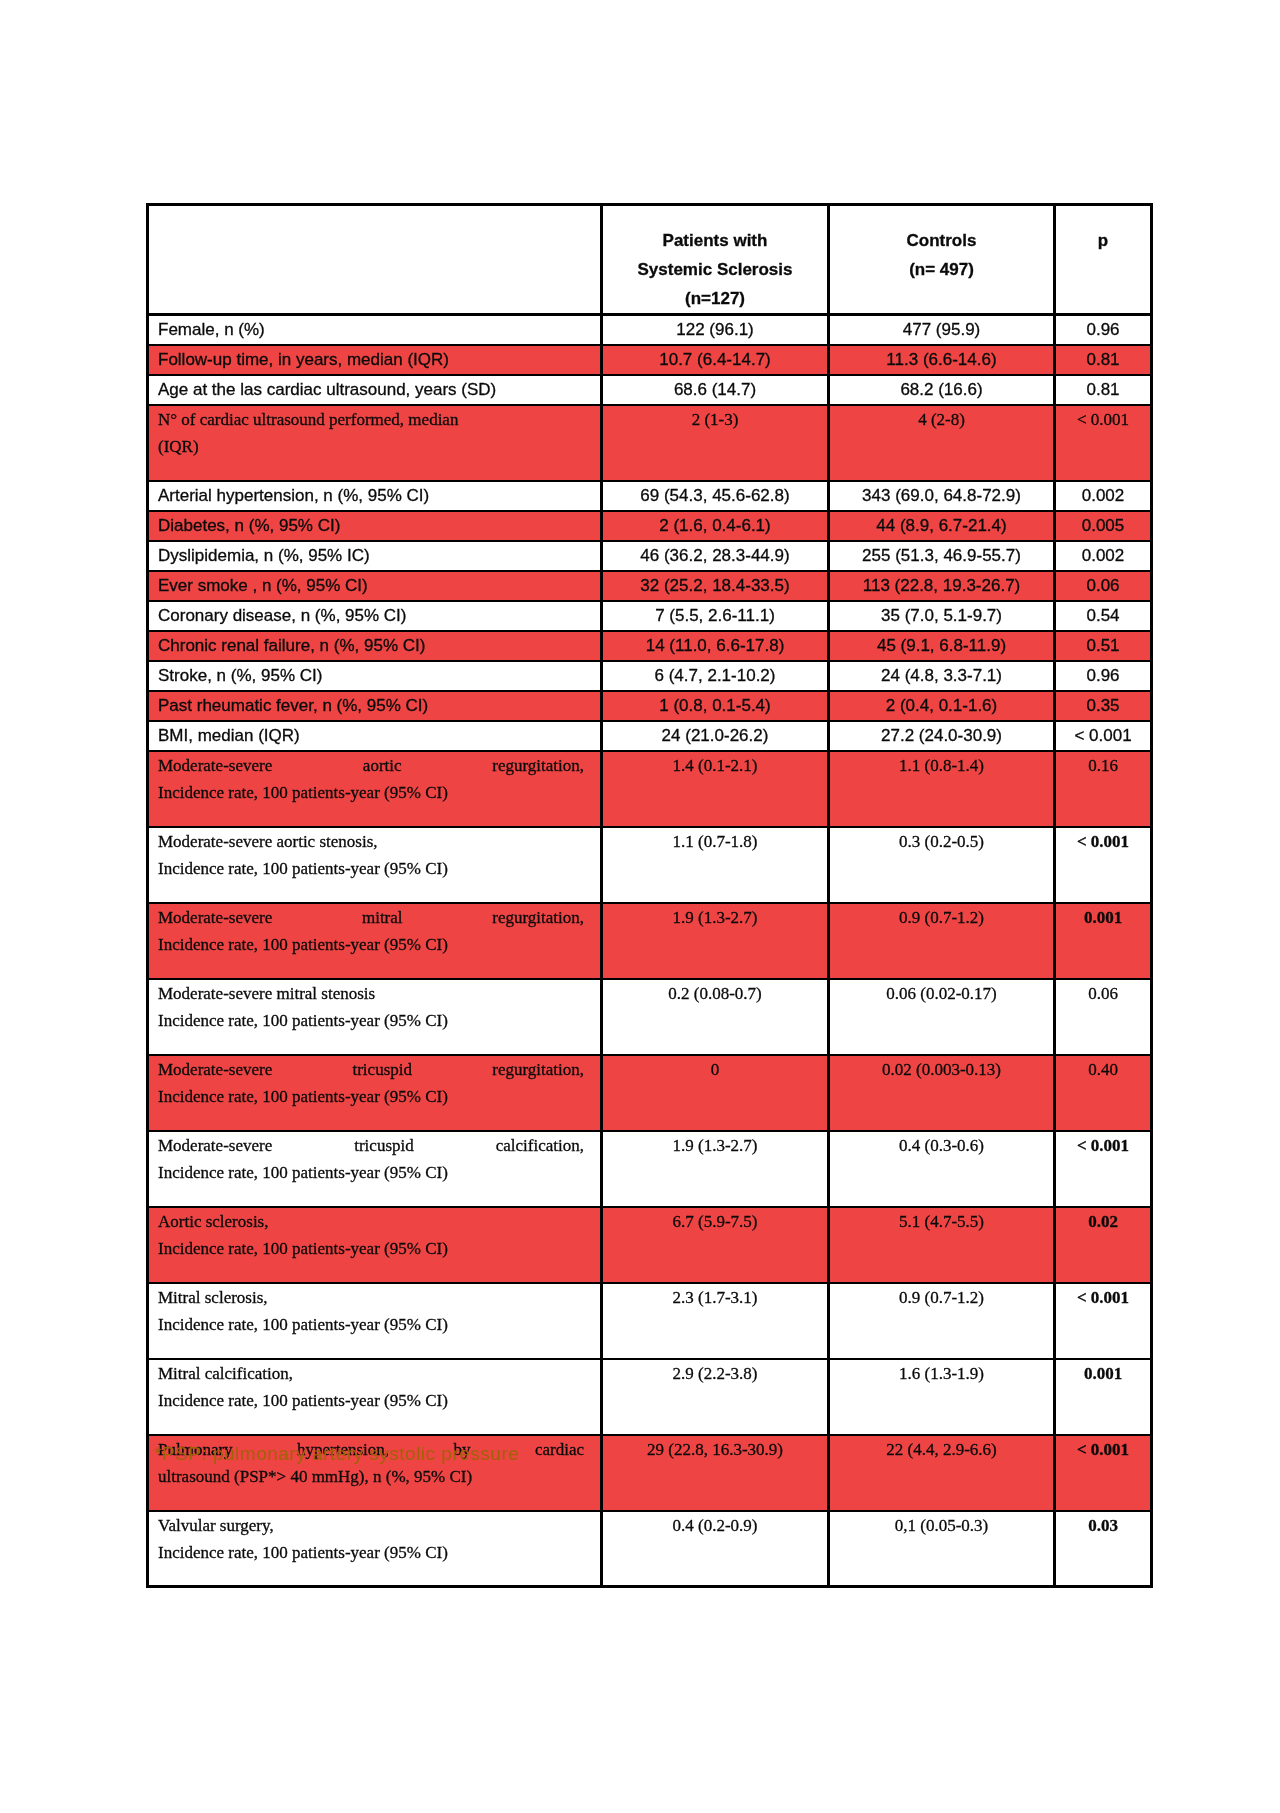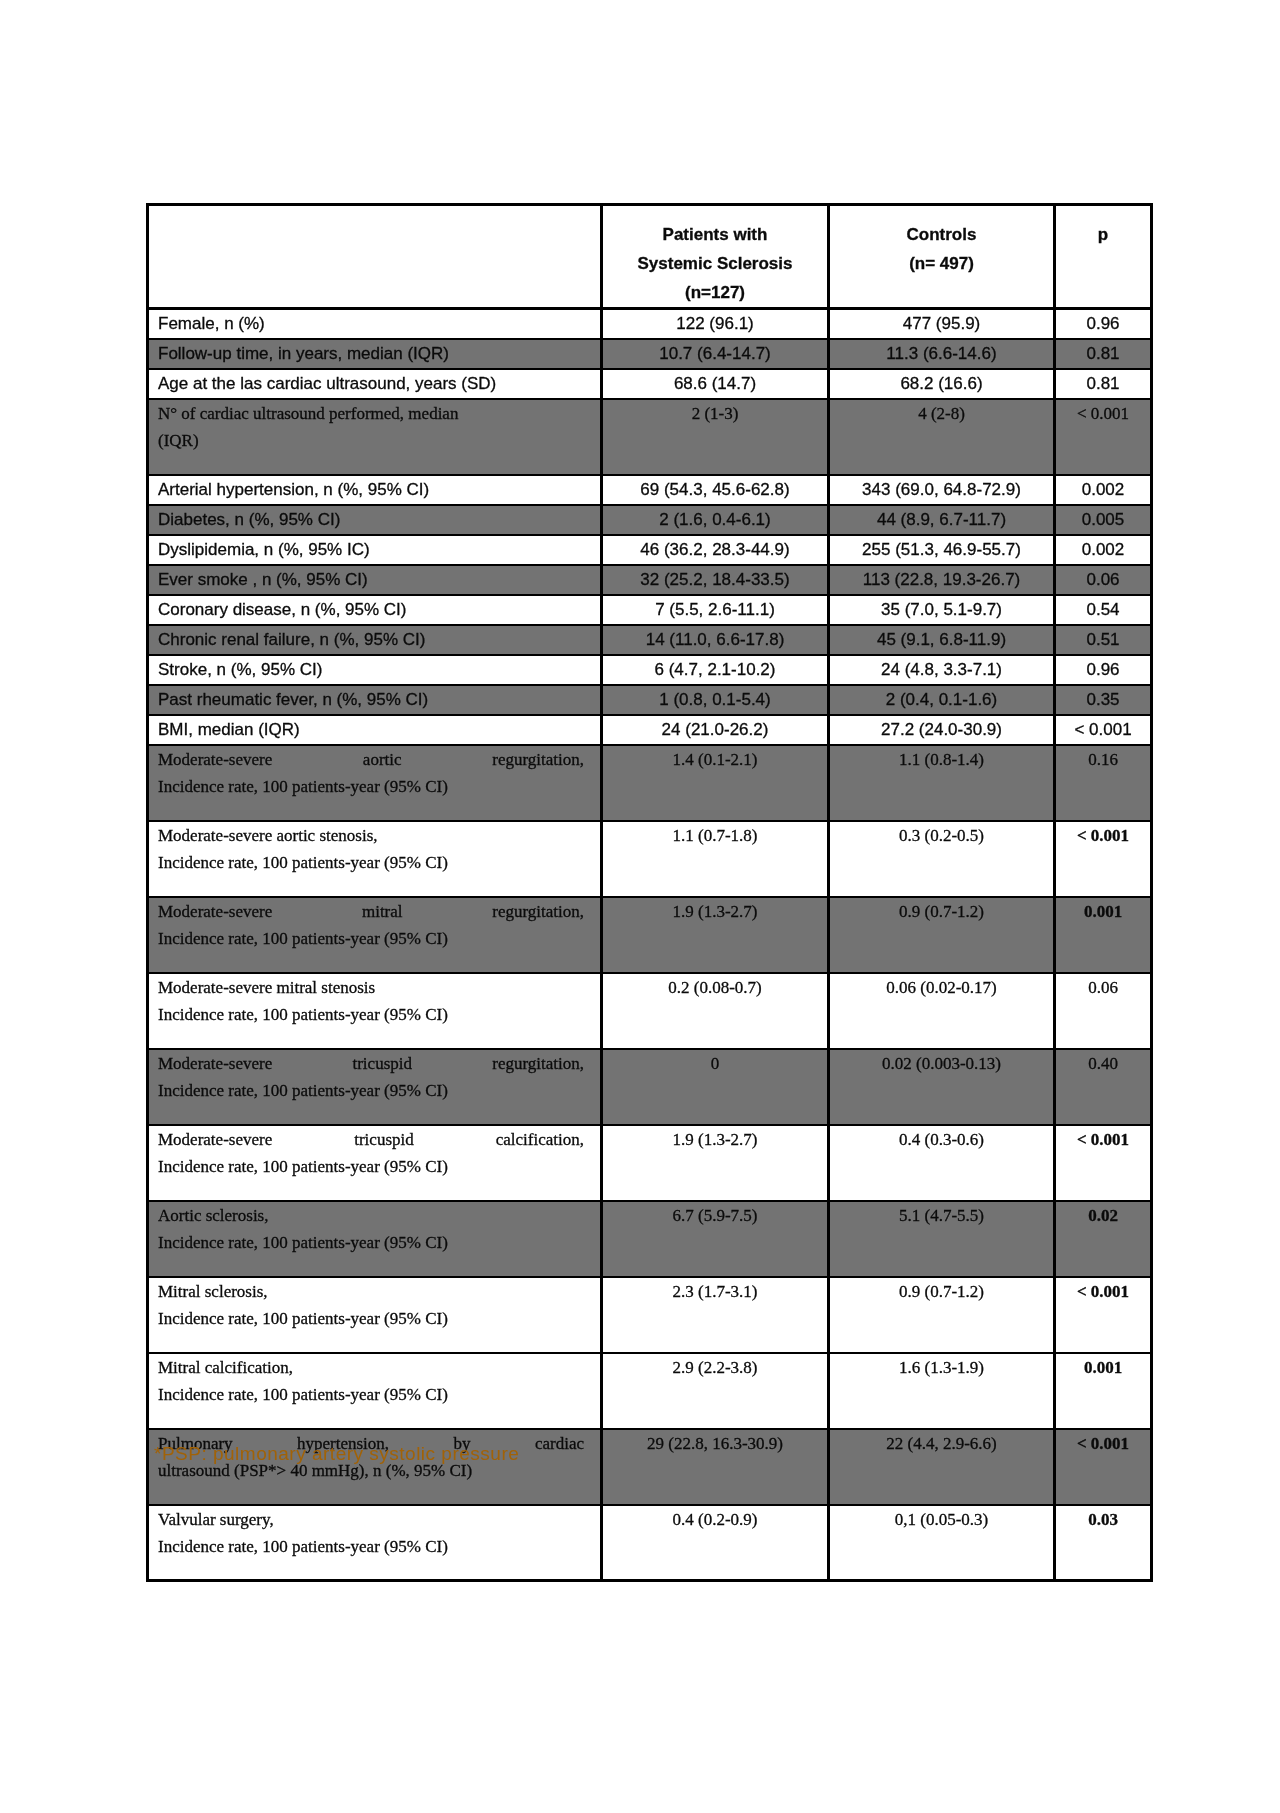--- a/index.html
+++ b/index.html
@@ -41,33 +41,33 @@
     box-sizing: border-box;
     overflow: hidden;
   }
   thead th {
     height: 89px;
     vertical-align: top;
     font-weight: 700;
     font-size: 17px;
     line-height: 29px;
     text-align: center;
-    padding-top: 14px;
+    padding-top: 20px;
     border-bottom-width: 3px;
     background: #ffffff;
   }
   tbody td {
     vertical-align: top;
     font-size: 17px;
     line-height: 27px;
     background: #ffffff;
   }
   tr.r-single td { height: 30px; }
   tr.r-double td { height: 76px; font-family: Liberation Serif, serif; }
-  tr.shaded td { background: #737373; }
+  tr.shaded td { background: #ef4444; }
 
   td.c-label {
     text-align: left;
     padding-left: 9px;
     padding-right: 16px;
   }
   td.c-val, td.c-p { text-align: center; }
   td.c-p.pbold { font-weight: 700; }
 
   .ln { display: block; }
@@ -152,21 +152,21 @@
             </td>
             <td class="c-val">69 (54.3, 45.6-62.8)</td>
             <td class="c-val">343 (69.0, 64.8-72.9)</td>
             <td class="c-p">0.002</td>
           </tr>
           <tr class="r-single shaded">
             <td class="c-label">
               <div class="ln">Diabetes, n (%, 95% CI)</div>
             </td>
             <td class="c-val">2 (1.6, 0.4-6.1)</td>
-            <td class="c-val">44 (8.9, 6.7-11.7)</td>
+            <td class="c-val">44 (8.9, 6.7-21.4)</td>
             <td class="c-p">0.005</td>
           </tr>
           <tr class="r-single">
             <td class="c-label">
               <div class="ln">Dyslipidemia, n (%, 95% IC)</div>
             </td>
             <td class="c-val">46 (36.2, 28.3-44.9)</td>
             <td class="c-val">255 (51.3, 46.9-55.7)</td>
             <td class="c-p">0.002</td>
           </tr>

